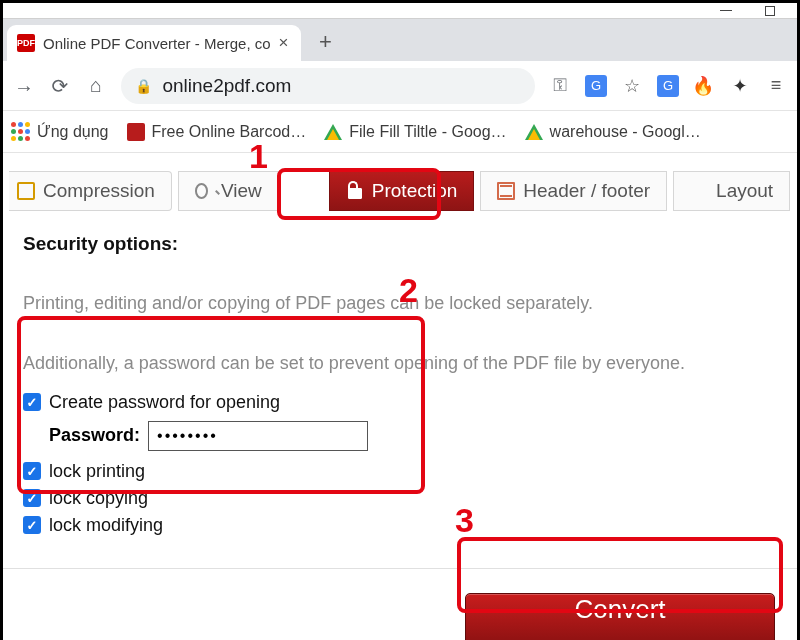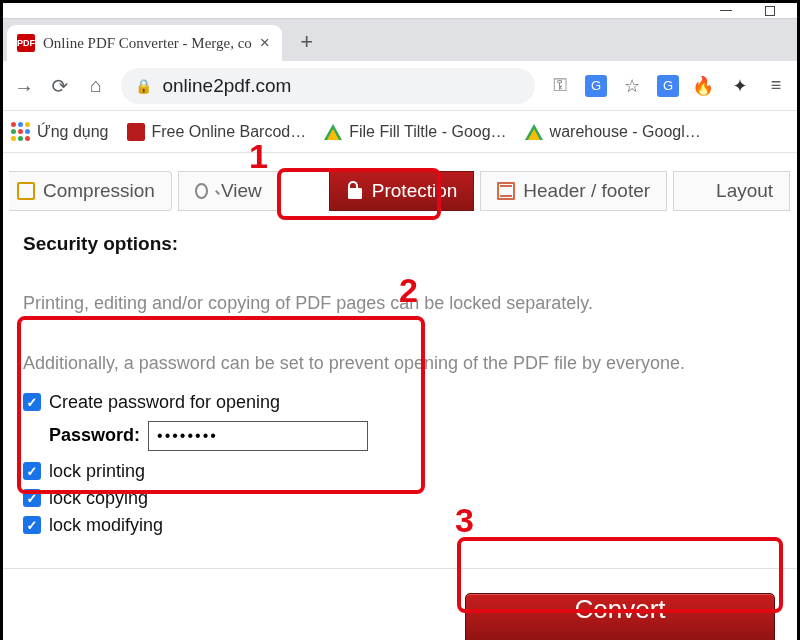--- a/index.html
+++ b/index.html
@@ -58,21 +58,21 @@
     gap: 8px;
     max-width: 300px;
     font-size: 15px;
     color: #3c3c3c;
   }
   .tab .favicon {
     width: 18px; height: 18px; background: #cc0000; color: #fff;
     font-size: 9px; font-weight: bold; display:flex; align-items:center; justify-content:center;
     border-radius: 2px;
   }
-  .tab .title { white-space: nowrap; overflow: hidden; text-overflow: ellipsis; max-width: 230px; color:#3b3b3b;font-family:Liberation Serif, serif;}
+  .tab .title { white-space: nowrap; overflow: hidden; text-overflow: ellipsis; max-width: 230px; color:#3b3b3b;}
   .tab .x { font-size: 17px; color: #555; }
   .newtab {
     width: 30px; height: 30px; margin-left: 10px; margin-bottom: 4px;
     display:flex; align-items:center; justify-content:center; color:#555; font-size: 22px;
     border-radius: 50%;
   }
 
   
   .addr-row {
     height: 50px;

